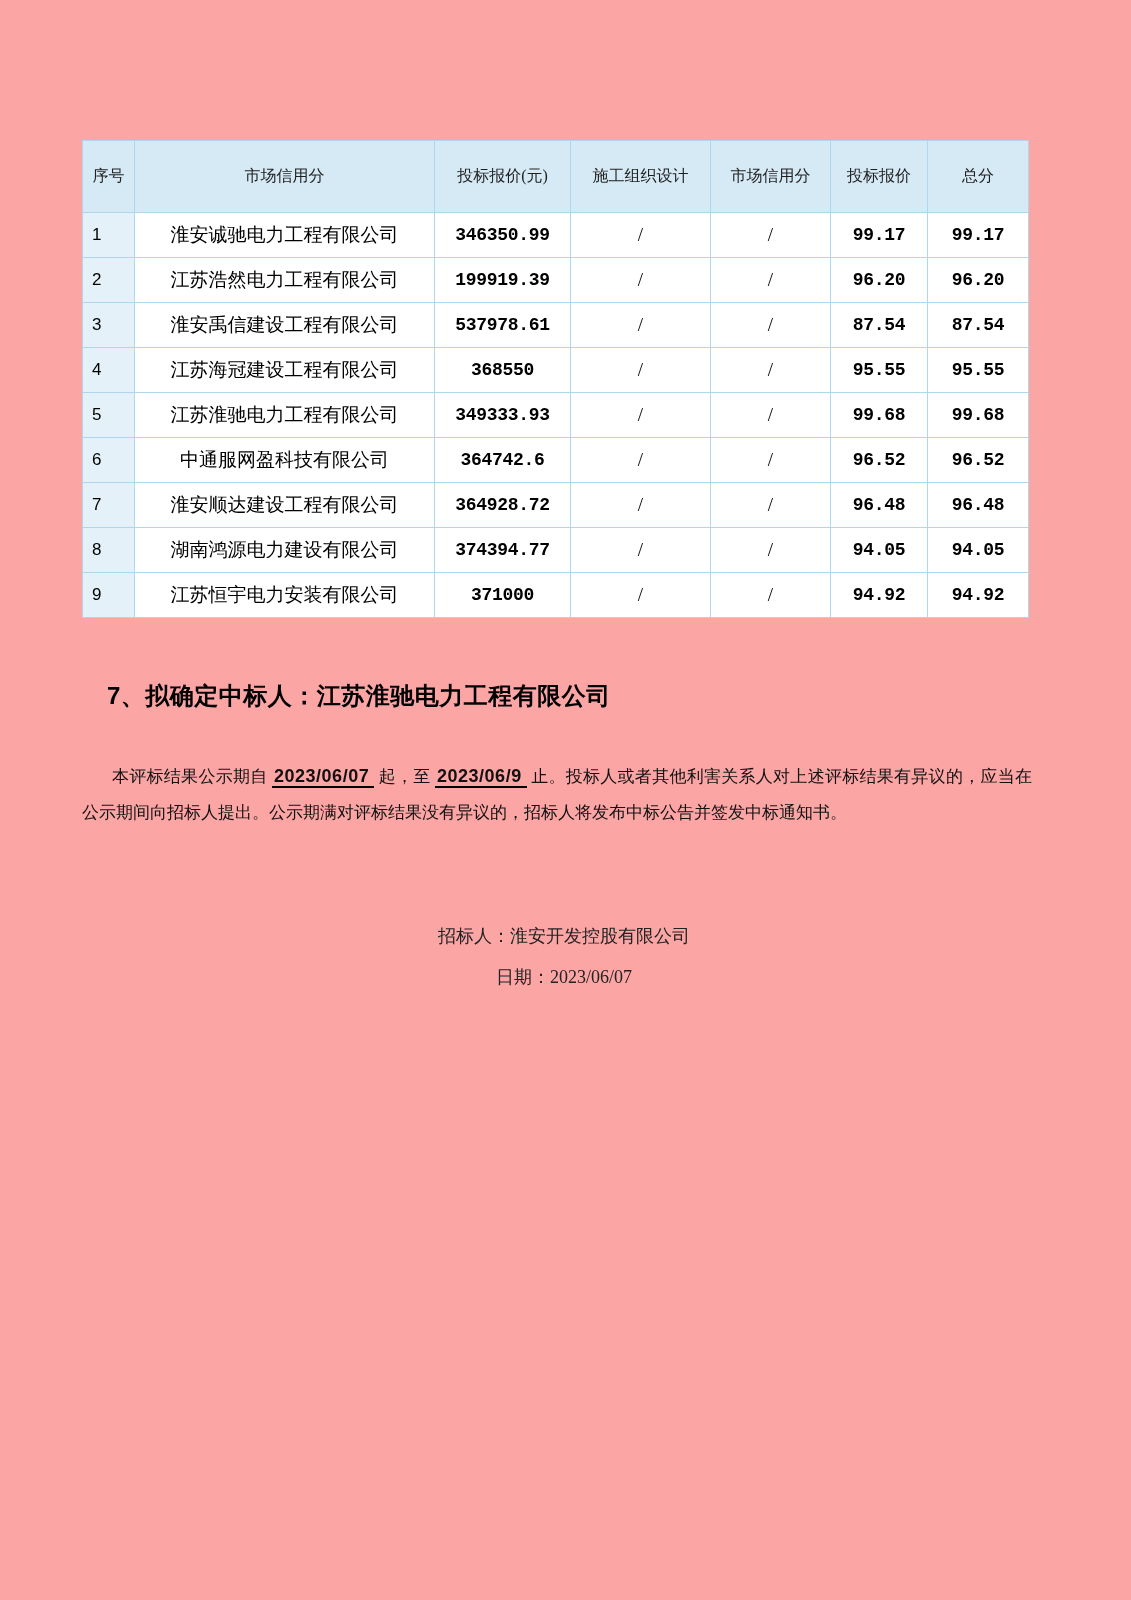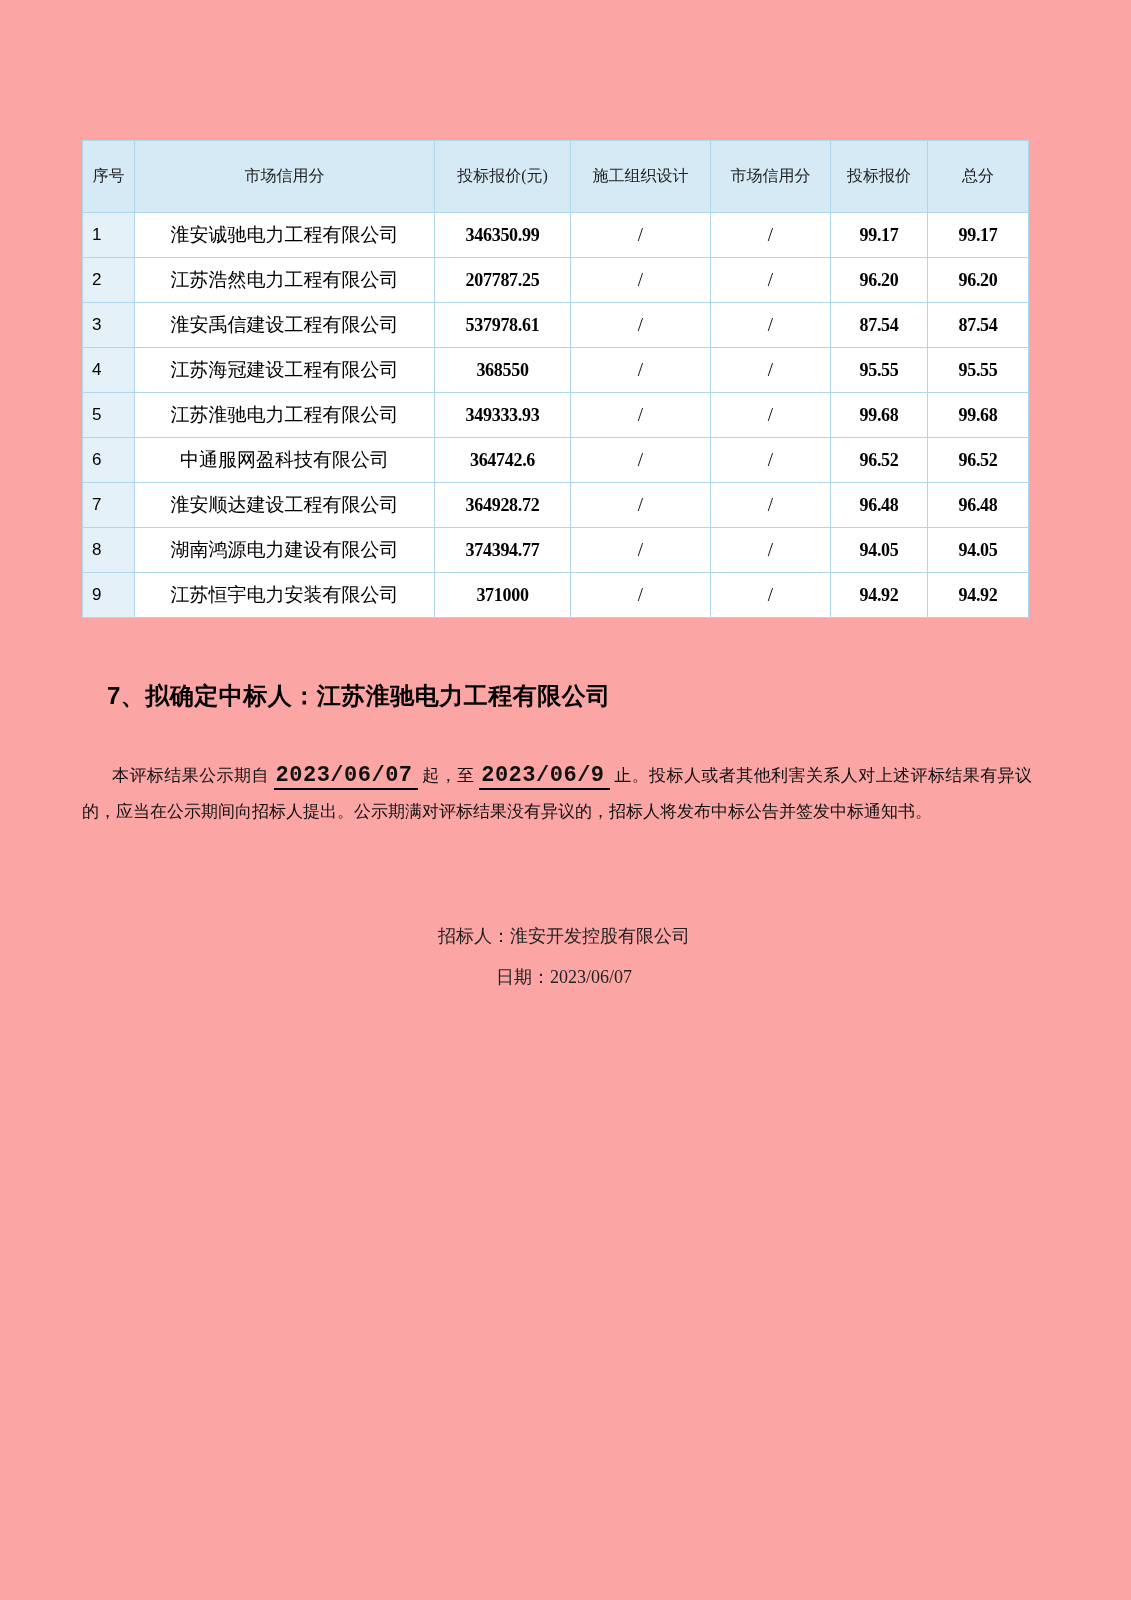--- a/index.html
+++ b/index.html
@@ -49,21 +49,21 @@
   }
   table.eval td.col-idx {
     background: #e5f1f9;
     text-align: left;
     padding-left: 9px;
     font-family: "Liberation Sans", "DejaVu Sans", sans-serif;
     font-size: 17px;
     font-weight: 400;
   }
   table.eval td.num {
-    font-family: Liberation Serif, serif;
+    font-family: Liberation Mono, monospace;
     font-size: 18px;
     font-weight: 600;
     letter-spacing: -0.3px;
   }
   table.eval td.slash {
     font-size: 19px;
     font-weight: 400;
   }
   
   col.c0 { width: 52px; }
@@ -92,23 +92,23 @@
     left: 82px;
     top: 758px;
     width: 950px;
     font-size: 17px;
     line-height: 36px;
     text-indent: 30px;
     color: #111111;
     text-align: justify;
   }
   .notice .date-u {
-    font-family: Liberation Mono, monospace;
+    font-family: Liberation Sans, sans-serif;
     font-weight: 700;
-    font-size: 22px;
+    font-size: 18px;
     border-bottom: 2.5px solid #000000;
     padding: 0 5px 0 2px;
     letter-spacing: 0.5px;
   }
 
   
   .signature {
     position: absolute;
     left: 82px;
     top: 922px;
@@ -153,21 +153,21 @@
             <td>淮安诚驰电力工程有限公司</td>
             <td class="num">346350.99</td>
             <td class="slash">/</td>
             <td class="slash">/</td>
             <td class="num">99.17</td>
             <td class="num">99.17</td>
           </tr>
           <tr>
             <td class="col-idx">2</td>
             <td>江苏浩然电力工程有限公司</td>
-            <td class="num">207787.25</td>
+            <td class="num">199919.39</td>
             <td class="slash">/</td>
             <td class="slash">/</td>
             <td class="num">96.20</td>
             <td class="num">96.20</td>
           </tr>
           <tr>
             <td class="col-idx">3</td>
             <td>淮安禹信建设工程有限公司</td>
             <td class="num">537978.61</td>
             <td class="slash">/</td>

